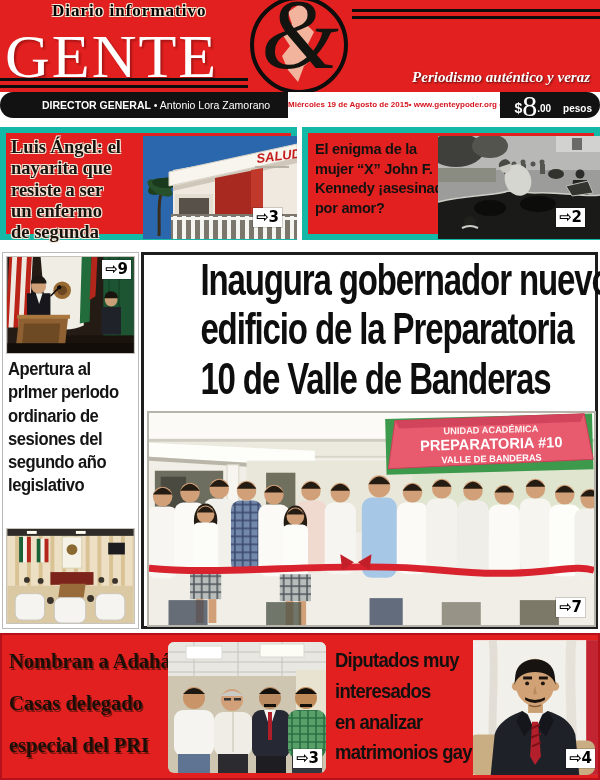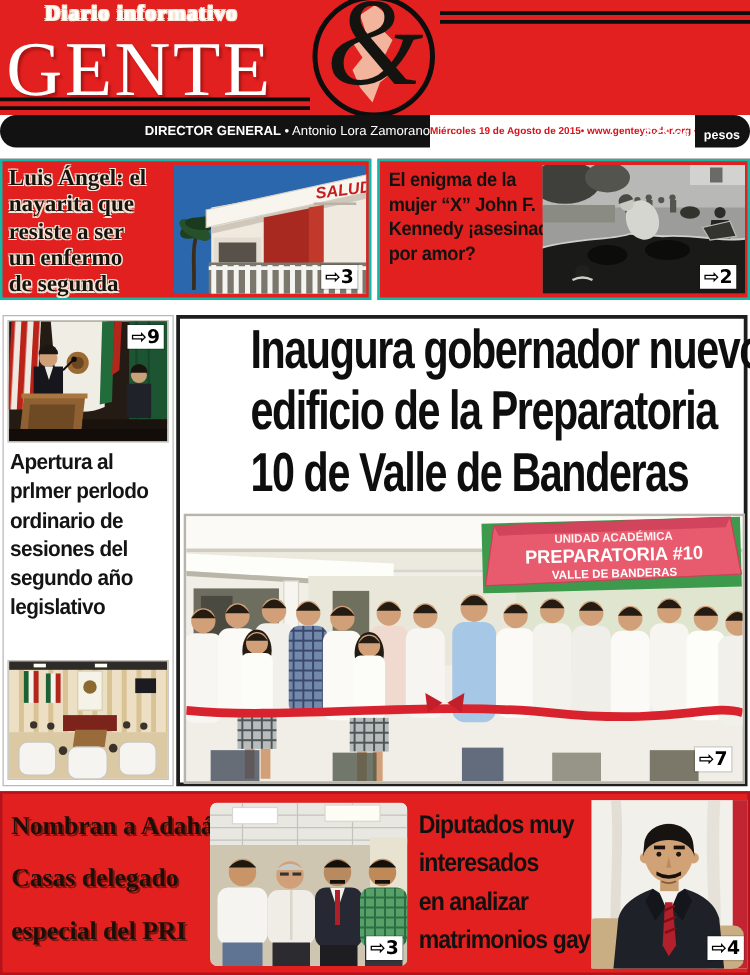--- a/index.html
+++ b/index.html
@@ -2,54 +2,54 @@
 <html><head>
 <meta charset="utf-8">
 <style>
   html,body{margin:0;padding:0;background:#888;}
   .page{position:relative;width:600px;height:780px;background:#fff;overflow:hidden;
         font-family:"Liberation Sans",sans-serif;margin:0 auto;}
   .abs{position:absolute;}
 
   
   .masthead{left:0;top:0;width:600px;height:92px;background:#e2201f;}
-  .kicker{left:36px;top:1px;font:700 17px "Liberation Serif",serif;color:#ffffff;letter-spacing:1px;
+  .kicker{left:52px;top:1px;font:700 17px "Liberation Serif",serif;color:#000000;letter-spacing:1px;
           text-shadow:-1px -1px 0 #f7e9d8,1px -1px 0 #f7e9d8,-1px 1px 0 #f7e9d8,1px 1px 0 #f7e9d8;}
   .mtitle{top:25px;font:400 62px/1 "Liberation Serif",serif;color:#fff;letter-spacing:2px;
           text-shadow:2px 2px 2px rgba(60,0,0,.35);}
   .title-left{left:5px;}
   .title-right{left:351px;}
   .rule{background:#0d0d0d;height:3px;}
   .rule-tr1{left:352px;right:0;top:9px;}
   .rule-tr2{left:352px;right:0;top:16px;}
   .rule-bl1{left:0;width:248px;top:78px;}
   .rule-bl2{left:0;width:248px;top:85px;}
   .logo-circle{left:250px;top:-4px;width:98px;height:98px;border:4px solid #0d0d0d;border-radius:50%;
                box-sizing:border-box;}
   .logo-circle svg{position:absolute;left:0;top:0;}
   .amp{position:absolute;left:7px;top:-16px;font:italic 400 100px/1 "Liberation Serif",serif;color:#131310;}
   .slogan{right:10px;top:69px;font:italic 700 15px "Liberation Serif",serif;color:#fff;
           text-shadow:1px 1px 2px rgba(0,0,0,.6);}
 
   
   .infobar{left:0;top:92px;width:600px;height:26px;display:flex;}
-  .seg-dir{width:344px;background:#121212;border-radius:13px 0 0 13px;color:#fff;
-           font-size:10.5px;line-height:26px;padding-left:42px;box-sizing:border-box;white-space:nowrap;text-align:right;}
+  .seg-dir{width:288px;background:#121212;border-radius:13px 0 0 13px;color:#fff;
+           font-size:10.5px;line-height:26px;padding-left:42px;box-sizing:border-box;white-space:nowrap;}
   .seg-dir .lbl{font-weight:700;}
   .seg-issue{width:212px;background:#fff;color:#d6141c;font-weight:700;font-size:8px;
              line-height:26px;text-align:center;white-space:nowrap;overflow:hidden;}
   .seg-price{flex:1;background:#121212;border-radius:0 13px 13px 0;position:relative;overflow:visible;}
   .price{position:absolute;right:8px;bottom:0;color:#fff;display:flex;align-items:flex-end;white-space:nowrap;}
   .price .cur{font:700 14px/20px "Liberation Sans",sans-serif;}
   .price .whole{font:400 30px/24px "Liberation Serif",serif;}
   .price .frac,.price .unit{font:700 10px/18px "Liberation Sans",sans-serif;}
   .price .unit{margin-left:12px;}
 
   
-  .panel{background:#e2201f;border:2px solid #14b8a6;box-sizing:border-box;}
+  .panel{background:#e2201f;border:6px solid #14b8a6;box-sizing:border-box;}
   .panel-tl{left:0;top:127px;width:297px;height:113px;}
   .panel-tr{left:302px;top:127px;width:298px;height:113px;}
   .hl-serif-outline{font:700 18.5px/1.15 "Liberation Serif",serif;color:#18130e;white-space:pre;
       text-shadow:-1px -1px 0 #f6e7d9,1px -1px 0 #f6e7d9,-1px 1px 0 #f6e7d9,1px 1px 0 #f6e7d9;}
   .hl-tl{left:5px;top:4px;}
   .hl-sans-red{font:700 15.5px/1.26 "Liberation Sans",sans-serif;color:#141210;white-space:pre;
       letter-spacing:-.3px;transform:scaleX(.94);transform-origin:left top;}
   .hl-tr{left:7px;top:6px;}
 
   
@@ -86,20 +86,21 @@
     <div class="abs rule rule-tr1"></div>
     <div class="abs rule rule-tr2"></div>
     <div class="abs rule rule-bl1"></div>
     <div class="abs rule rule-bl2"></div>
     <div class="abs logo-circle">
       <svg width="90" height="90" viewBox="0 0 90 90">
         <polygon points="46,4 56,12 52,24 60,32 54,44 62,56 50,66 44,82 34,70 28,56 36,46 28,34 38,24 34,12" fill="#f2b49c"></polygon>
       </svg>
       <span class="amp">&amp;</span>
     </div>
+    <div class="abs slogan">Periodismo auténtico y veraz</div>
   </div>
 
   <div class="abs infobar">
     <div class="seg-dir"><span class="lbl">DIRECTOR GENERAL</span><span> • </span><span>Antonio Lora Zamorano</span></div>
     <div class="seg-issue">Miércoles 19 de Agosto de 2015• www.genteypoder.org • No. 1765</div>
     <div class="seg-price">
       <div class="price">
         <span class="cur">$</span>
           <span class="whole">8</span>
           <span class="frac">.00</span>

